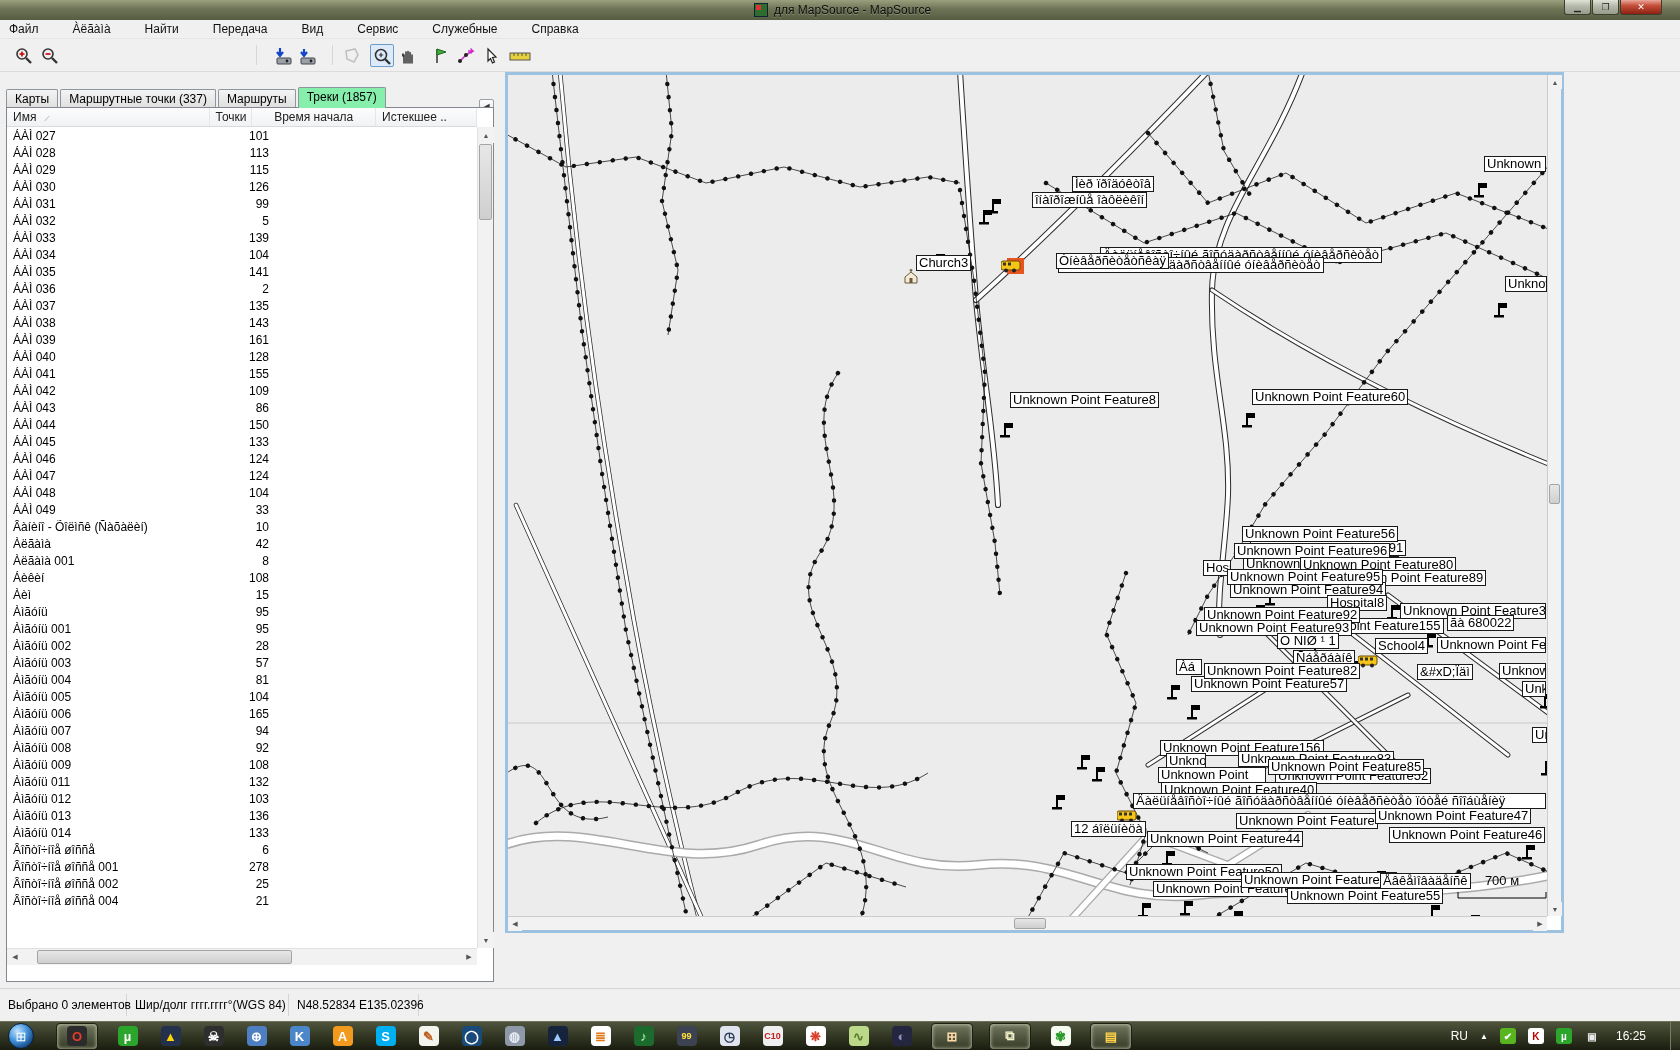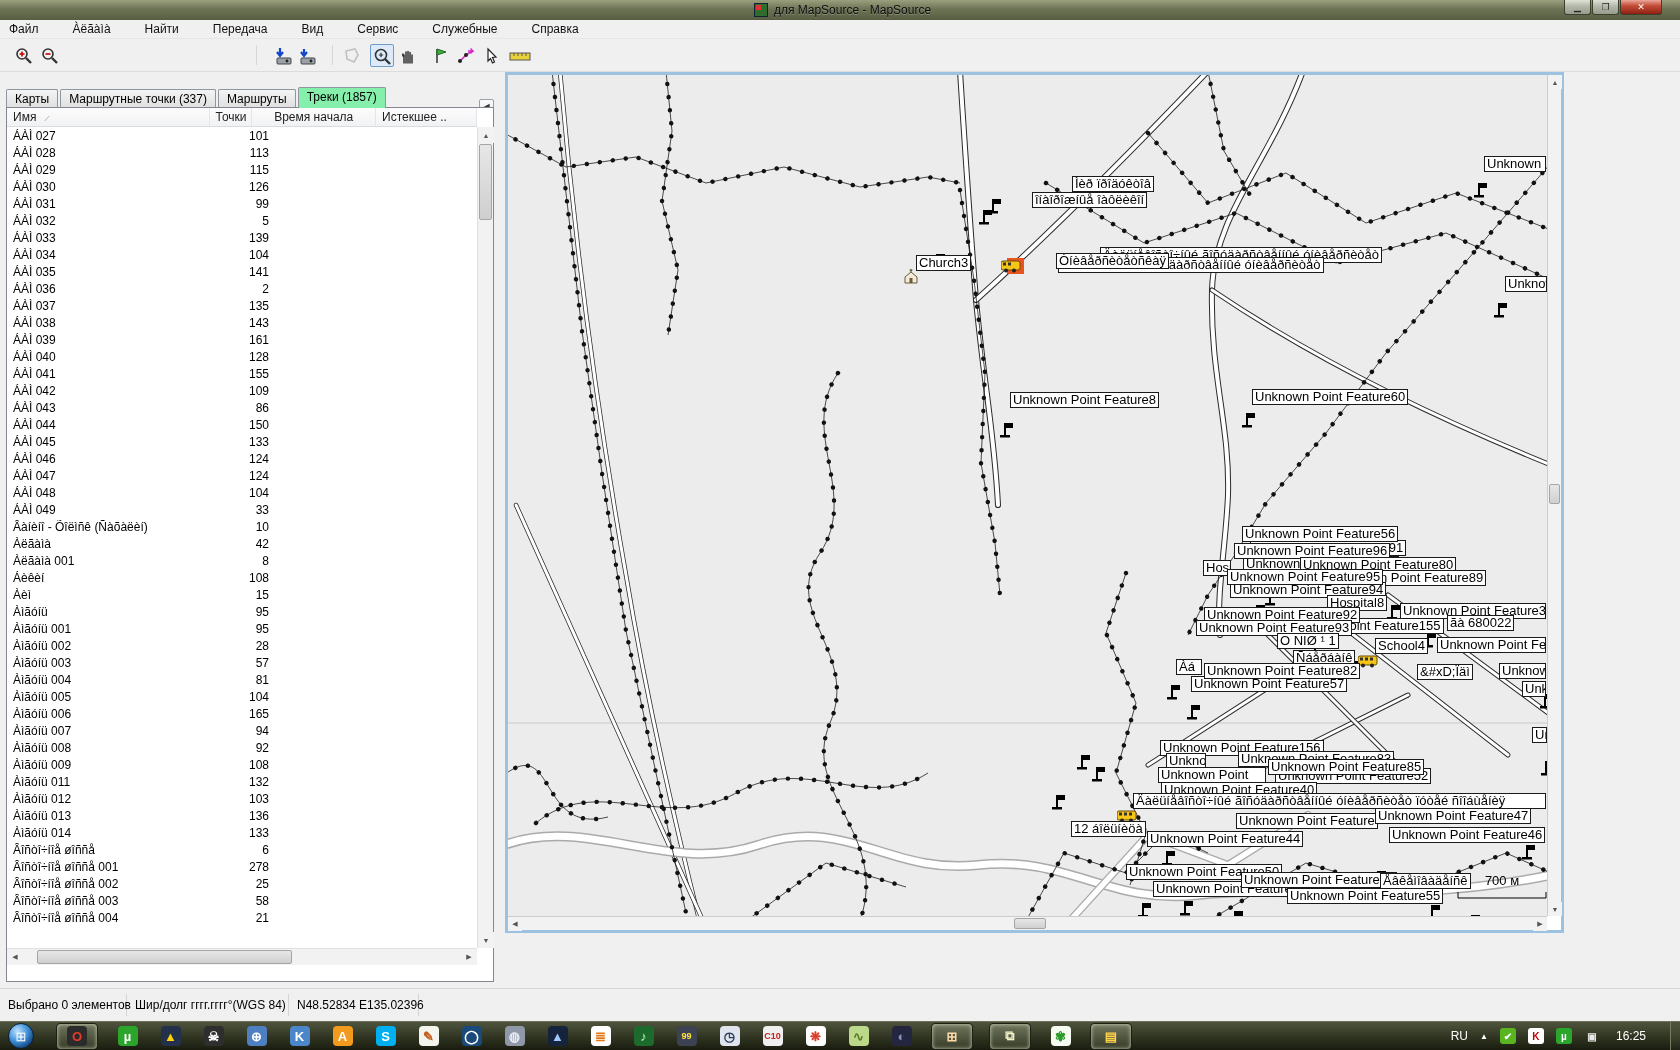--- a/index.html
+++ b/index.html
@@ -381,24 +381,20 @@
           <span class="tc-name">Âîñòî÷íîå øîññå</span>
           <span class="tc-pts">6</span>
         </div>
         <div class="trow">
           <span class="tc-name">Âîñòî÷íîå øîññå 001</span>
           <span class="tc-pts">278</span>
         </div>
         <div class="trow">
           <span class="tc-name">Âîñòî÷íîå øîññå 002</span>
           <span class="tc-pts">25</span>
-        </div>
-        <div class="trow">
-          <span class="tc-name">Âîñòî÷íîå øîññå 003</span>
-          <span class="tc-pts">58</span>
         </div>
         <div class="trow">
           <span class="tc-name">Âîñòî÷íîå øîññå 004</span>
           <span class="tc-pts">21</span>
         </div>
       </div>
     <div class="vscroll">
       <div class="sb-arrow" style="top:0">▲</div>
       <div class="sb-thumb" style="left:1px; right:1px; top:17px; height:76px"></div>
       <div class="sb-arrow" style="bottom:0">▼</div>

